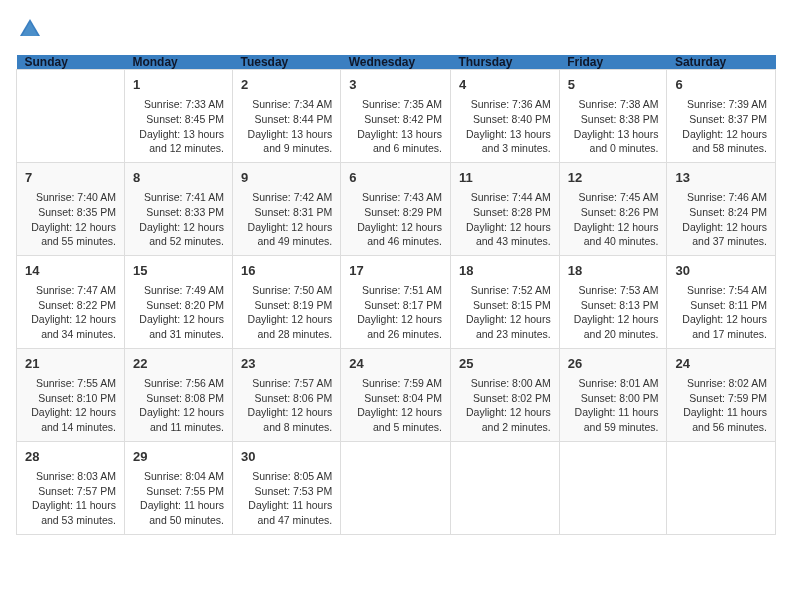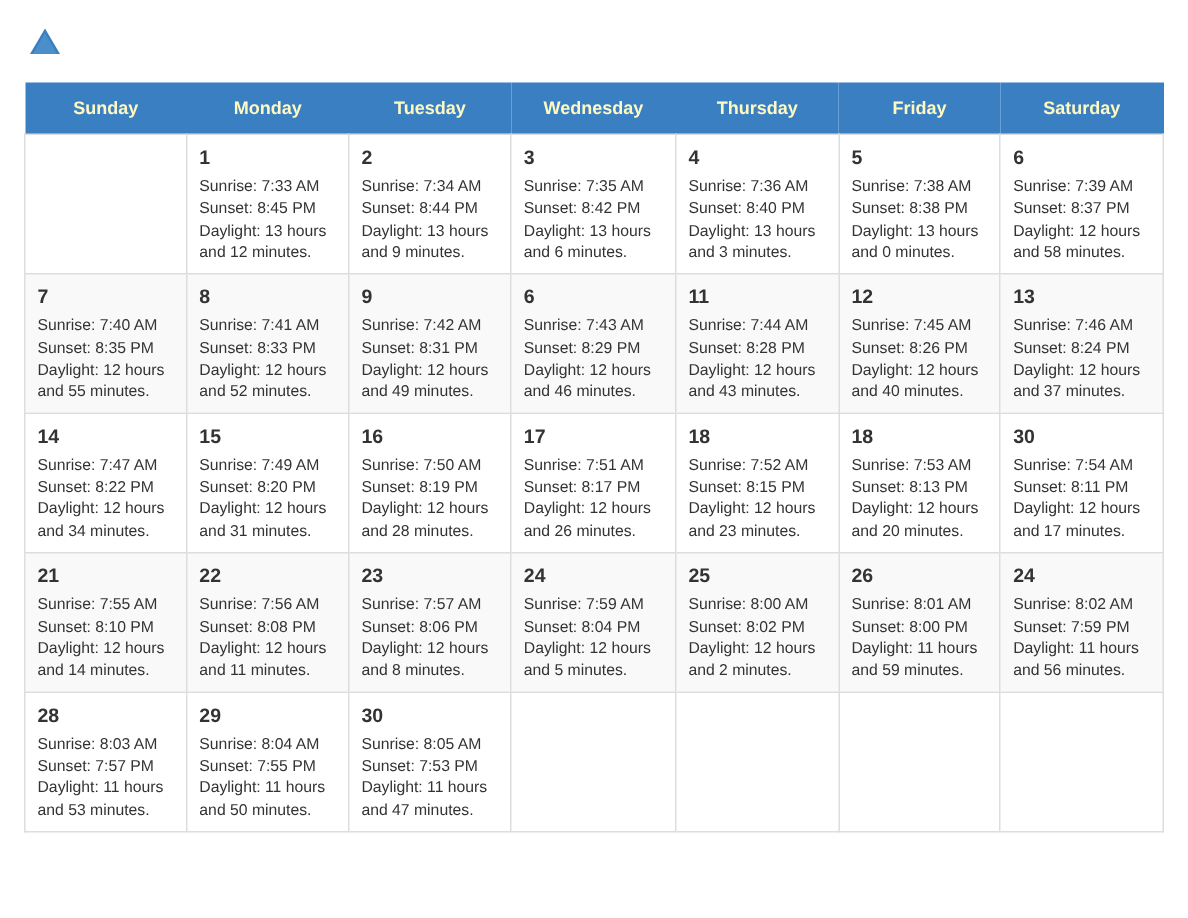--- a/index.html
+++ b/index.html
@@ -47,23 +47,23 @@
       font-size: 15px;
       color: #555;
     }
     table {
       width: 100%;
       border-collapse: collapse;
       font-size: 11px;
     }
     thead tr th {
       background-color: #3a7fc1;
-      color: #fef9c3;
-      text-align: center;
-      padding: 10px 8px;
+      color: #0f172a;
+      text-align: left;
+      padding: 0 8px;
       font-size: 12px;
       font-weight: bold;
     }
     tbody tr td {
       vertical-align: top;
       padding: 6px 8px;
       border: 1px solid #ddd;
       width: 112px;
       min-height: 80px;
       color: #333;
@@ -71,20 +71,21 @@
     }
     .day-number {
       font-weight: bold;
       font-size: 13px;
       margin-bottom: 3px;
       display: block;
     }
     .cell-content {
       font-size: 10.5px;
       color: #333;
+      text-align: right;
     }
     tbody tr:nth-child(odd) td {
       background: #fff;
     }
     tbody tr:nth-child(even) td {
       background: #f9f9f9;
     }
     .empty-cell {
       background: #fafafa;
     }

